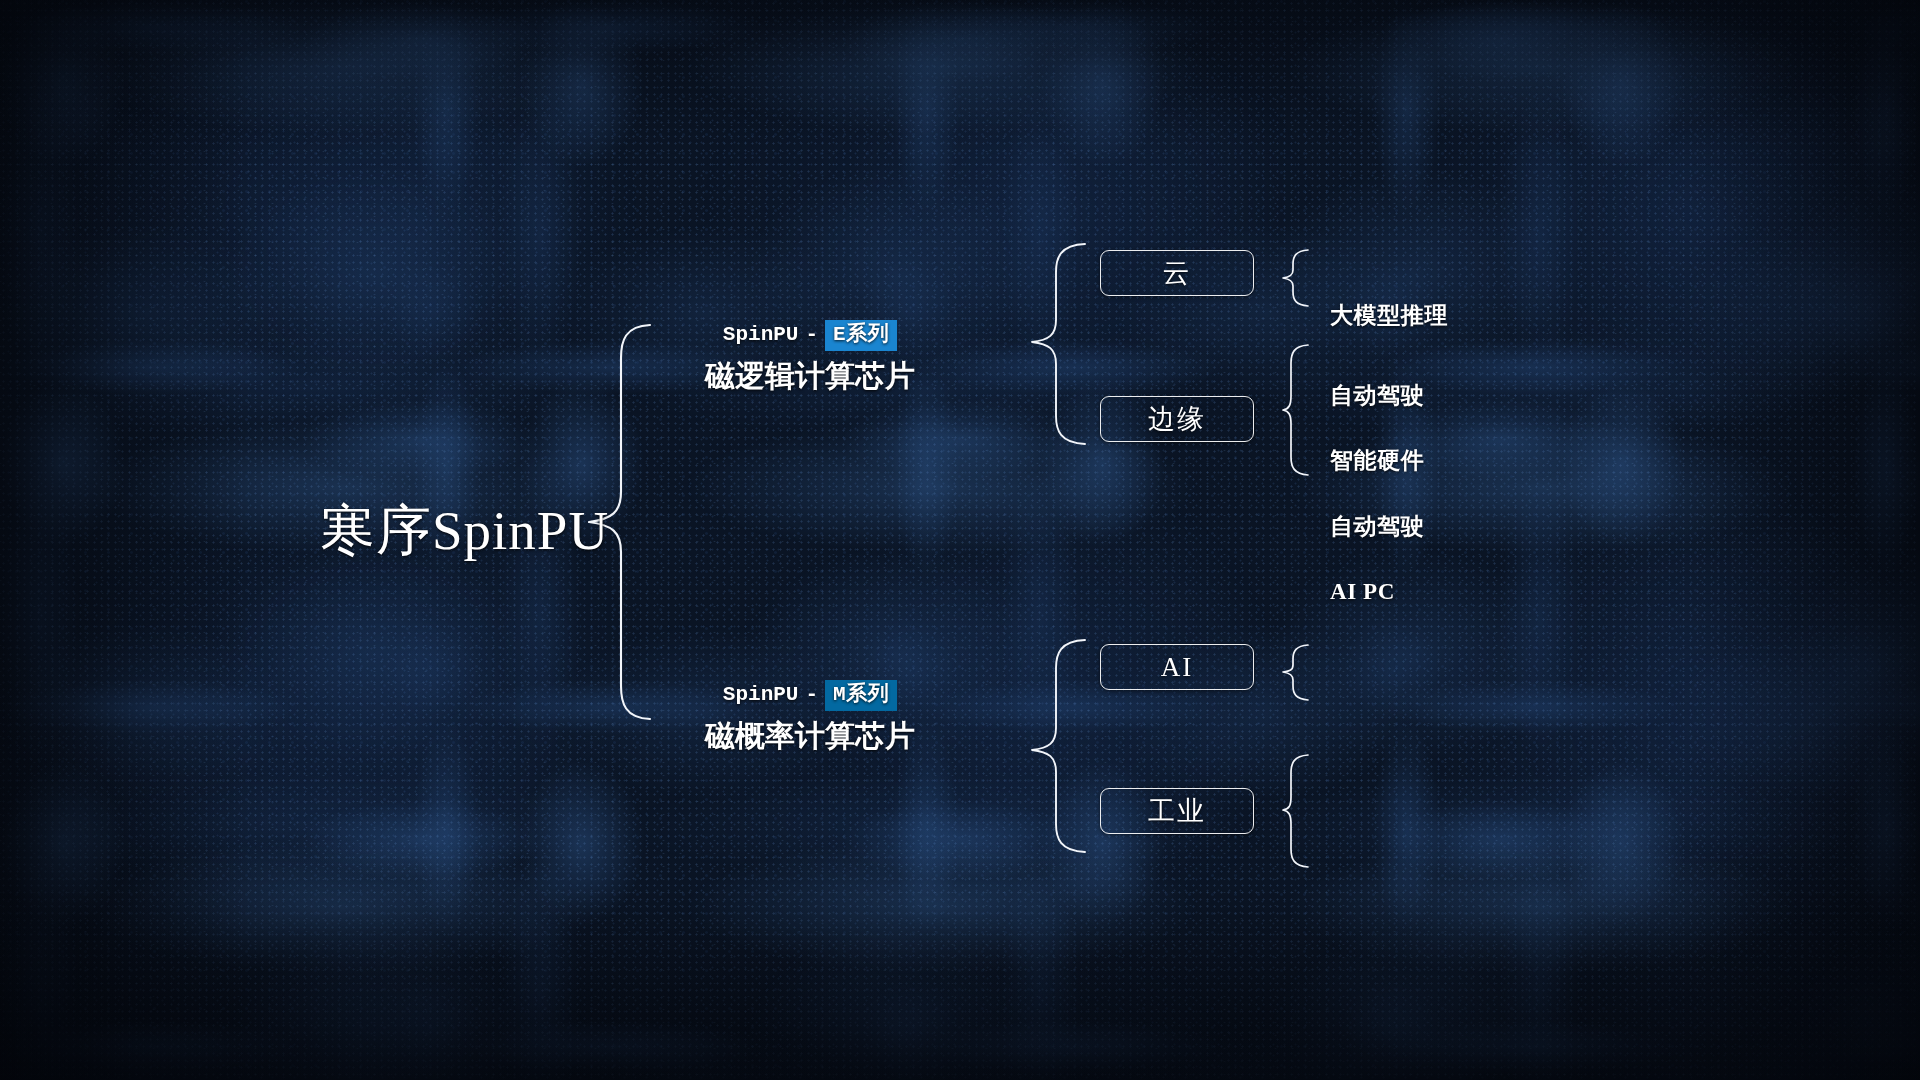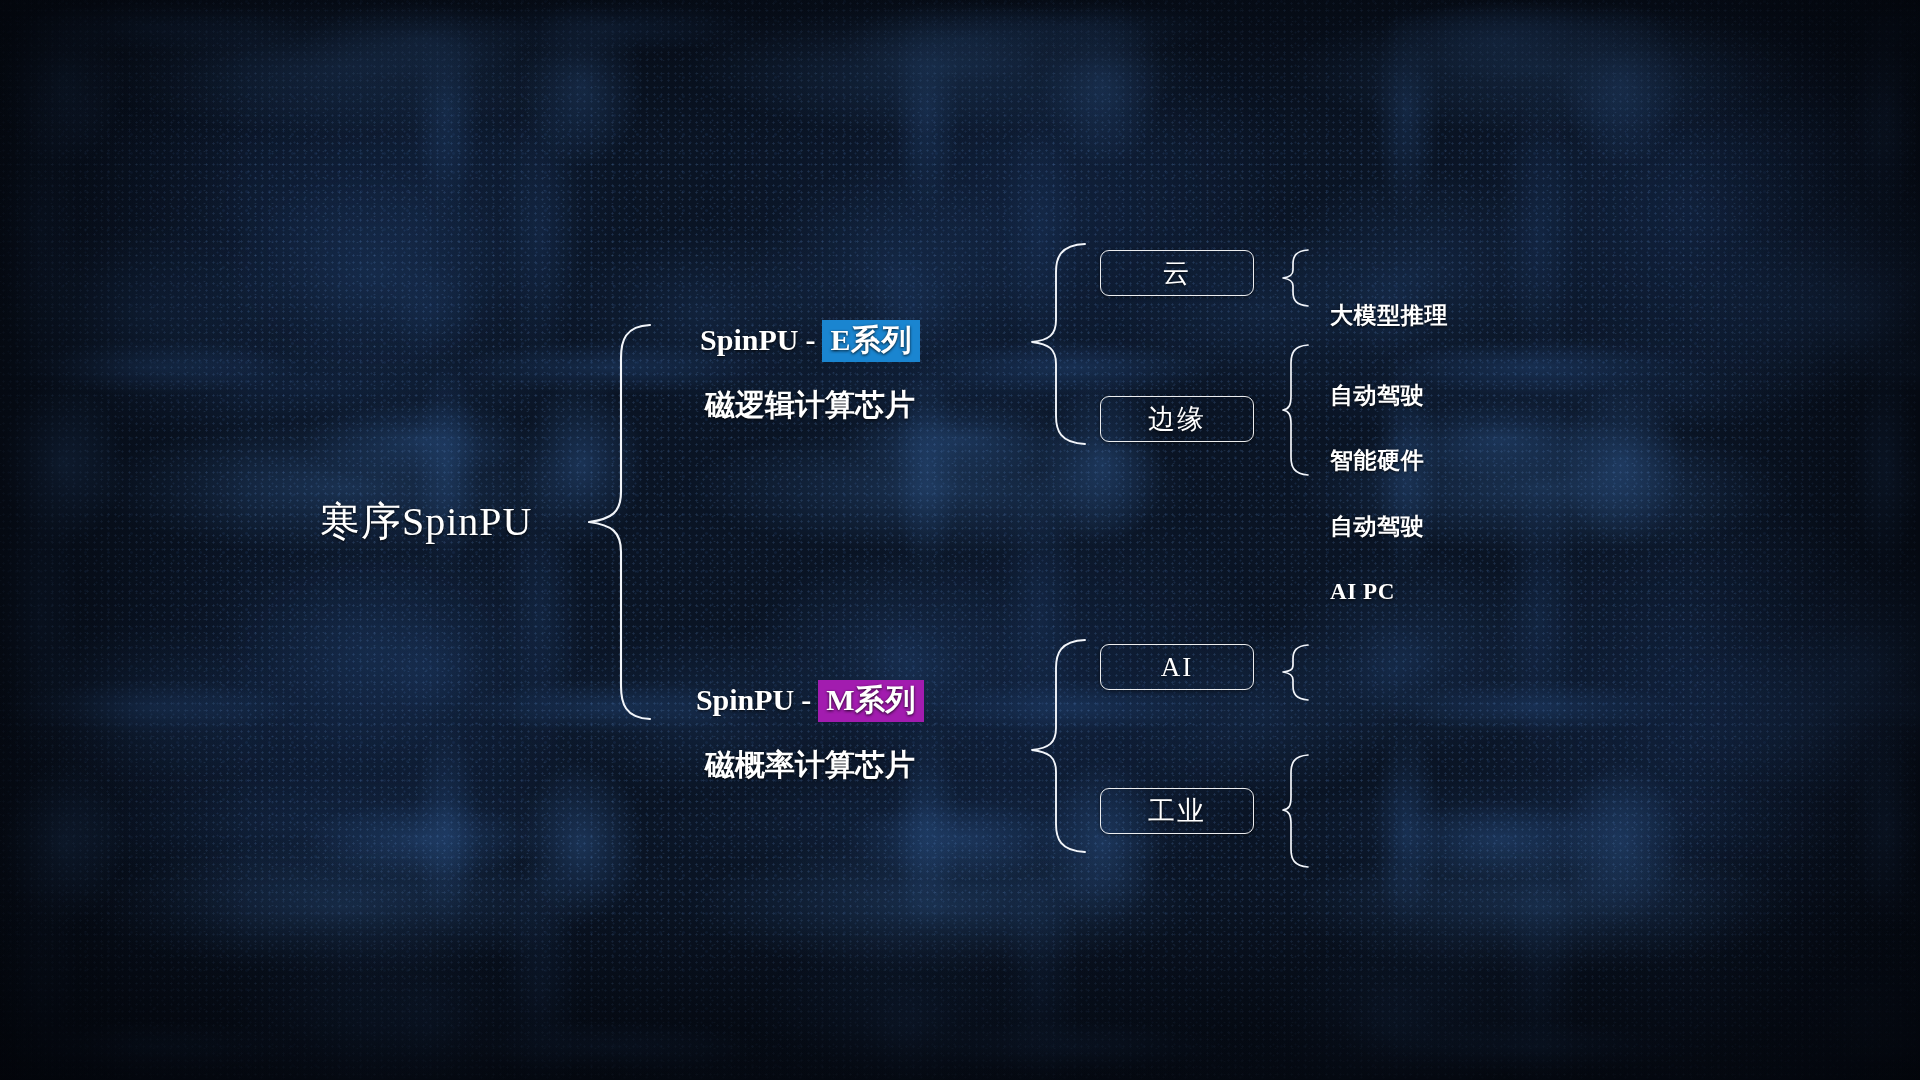--- a/index.html
+++ b/index.html
@@ -82,53 +82,54 @@
   
   .node {
     position: absolute;
     color: #ffffff;
     white-space: nowrap;
   }
 
   #root-node {
     left: 320px;
     top: 494px;
-    font-size: 40px;
+    font-size: 55px;
     letter-spacing: 1px;
     text-shadow: 0 1px 3px rgba(0,0,0,.85);
   }
 
   .series-block {
     position: absolute;
     text-align: center;
     text-shadow: 0 1px 3px rgba(0,0,0,.85);
   }
   .series-line1 {
-    font-size: 30px;
+    font-size: 21px;
     font-weight: bold;
     line-height: 1.22;
     white-space: nowrap;
     color: #ffffff;
+    font-family: Liberation Mono, monospace;
   }
   .series-line1 .dash {
     padding: 0 7px;
     font-weight: bold;
   }
   .series-tag {
     display: inline-block;
     padding: 2px 8px 3px 8px;
     color: #ffffff;
     font-weight: bold;
     letter-spacing: .5px;
   }
   .series-line2 {
     font-size: 30px;
     font-weight: bold;
     line-height: 1.3;
-    margin-top: 23px;
+    margin-top: 5px;
     color: #ffffff;
   }
 
   
   .cat-box {
     position: absolute;
     width: 152px;
     height: 44px;
     border: 1.6px solid rgba(255,255,255,.92);
     border-radius: 9px;
@@ -249,21 +250,21 @@
 
   <div class="leaf-list cjk-spaced" style="left:1330px; top:345px;">
     <span class="leaf-item">自动驾驶</span>
     <span class="leaf-item">智能硬件</span>
     <span class="leaf-item">自动驾驶</span>
     <span class="leaf-item">AI PC</span>
   </div>
 
   <div class="series-block" id="series-m" style="left:640px; top:680px; width:340px;">
     <div class="series-line1">
-      <span>SpinPU</span><span class="dash">-</span><span class="series-tag" style="background:#a21caf;">M系列</span>
+      <span>SpinPU</span><span class="dash">-</span><span class="series-tag" style="background:#0369a1;">M系列</span>
     </div>
     <div class="series-line2">磁概率计算芯片</div>
   </div>
 
   <div class="cat-box" style="left:1100px; top:644px;align-items:center;">
     <span>AI</span>
   </div>
 
 
   <div class="cat-box" style="left:1100px; top:788px;">

